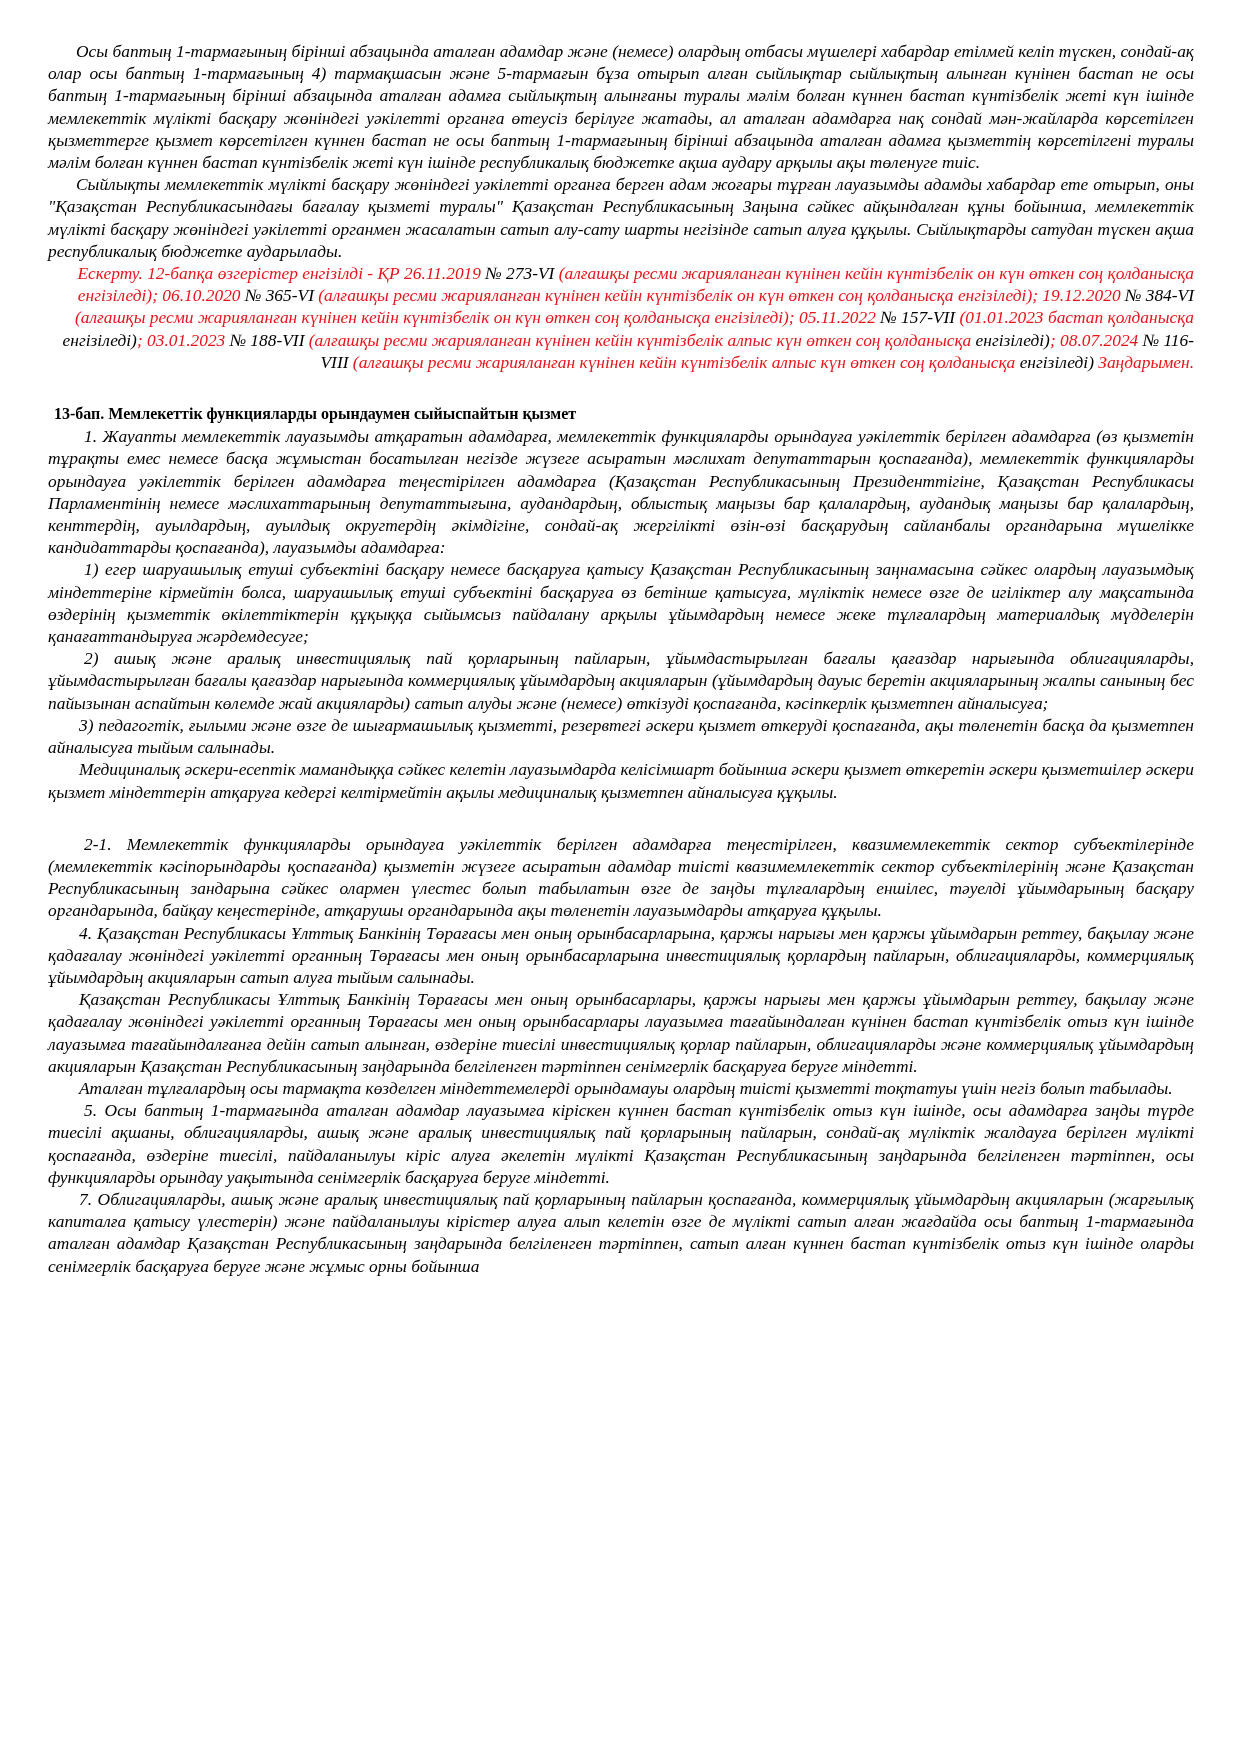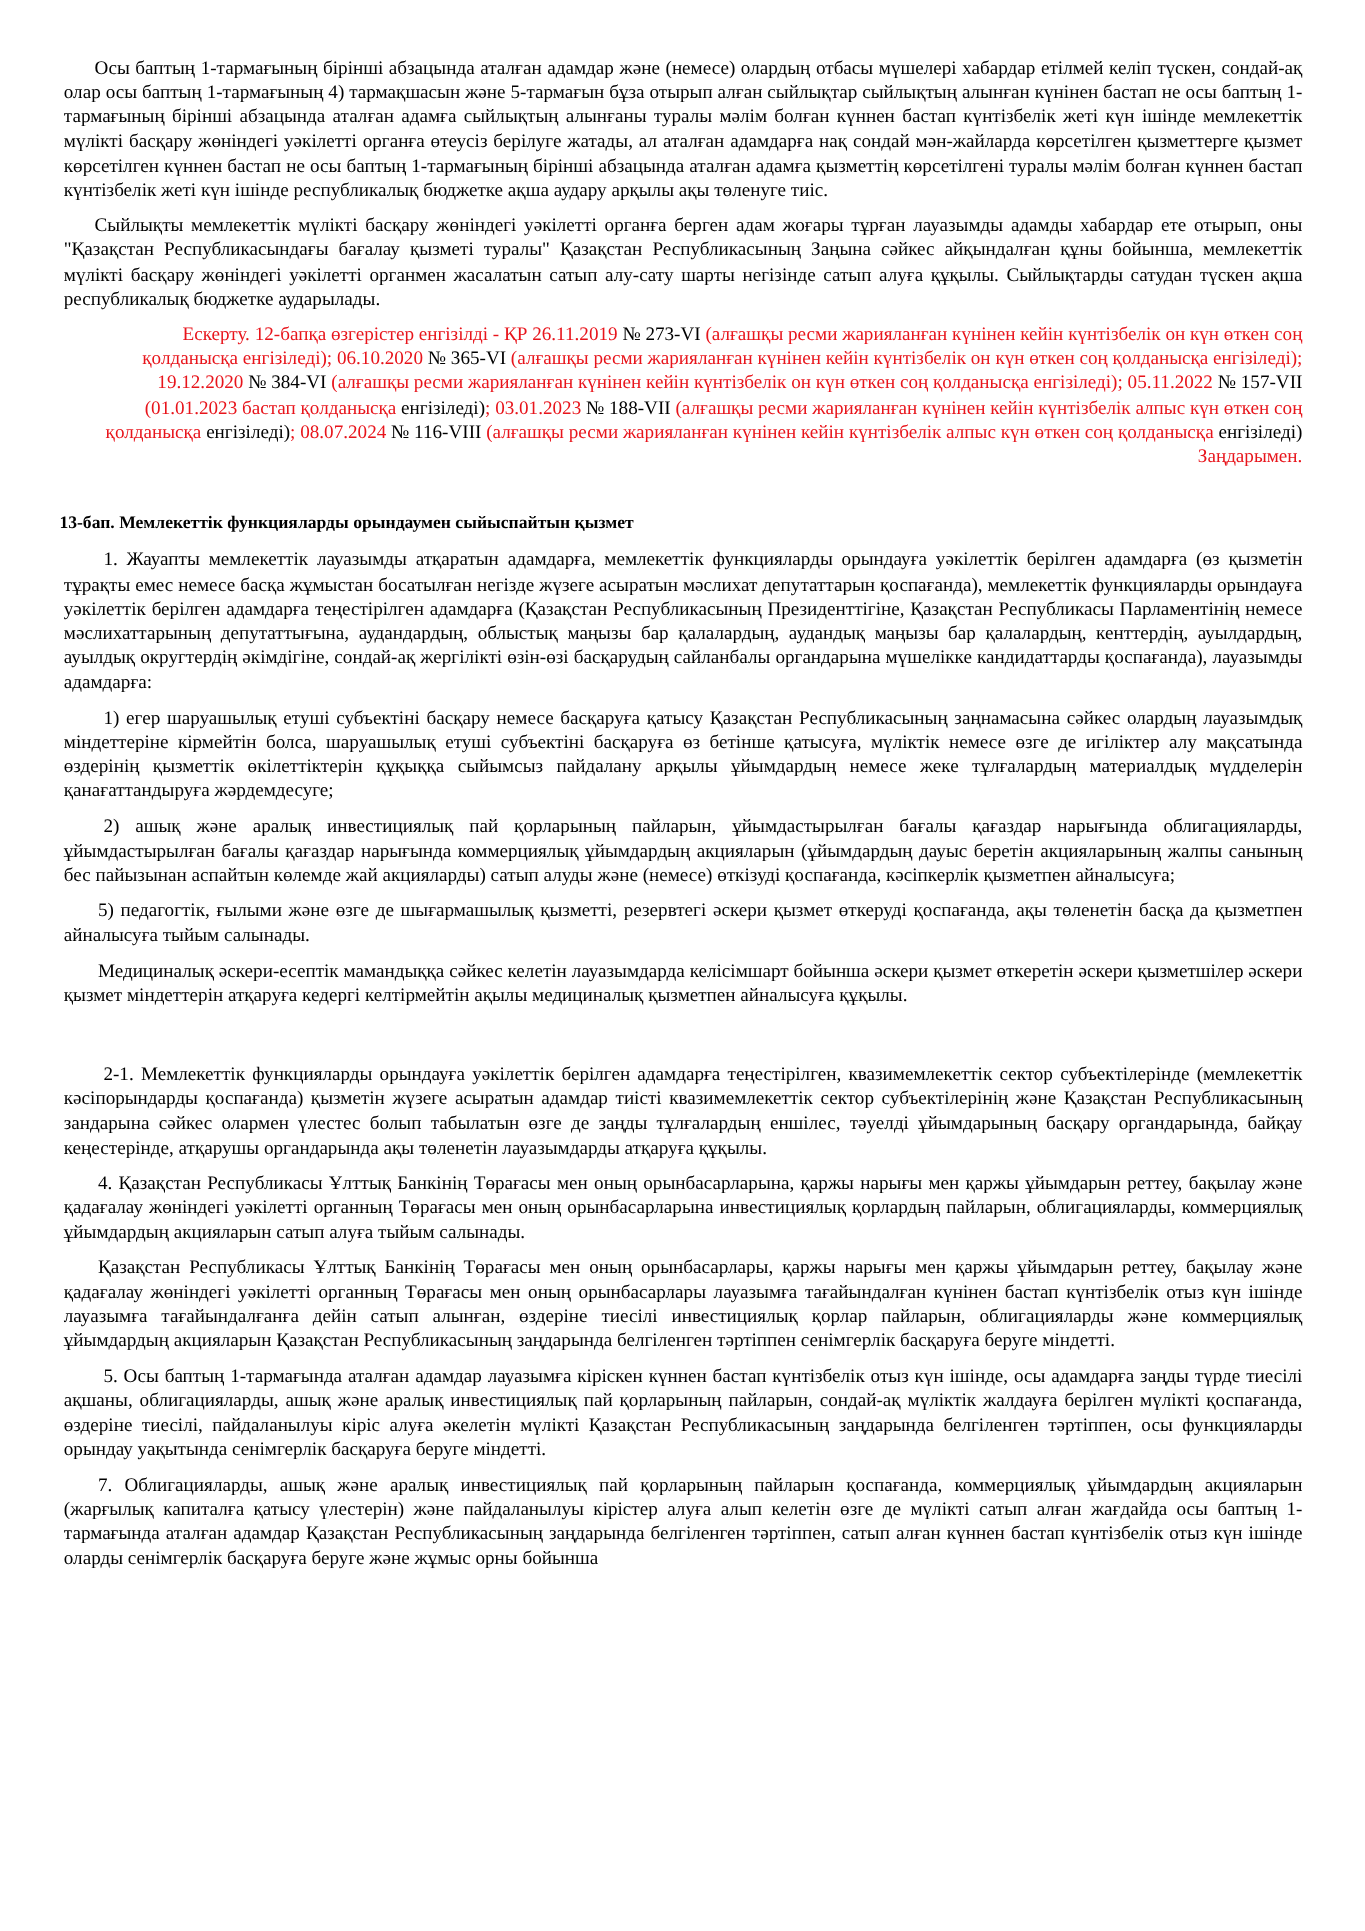--- a/index.html
+++ b/index.html
@@ -3,21 +3,21 @@
 <meta charset="utf-8">
 <style>
   html, body { margin: 0; padding: 0; background: #ffffff; }
   body { width: 1241px; height: 1755px; overflow: hidden; position: relative; }
   .page {
     position: absolute; left: 48px; top: 40px; width: 1146px;
     font-family: "Liberation Serif", serif;
     font-size: 17.4px; line-height: 22.2px; color: #000;
     text-align: justify;
   }
-  .page p { margin: 10px; text-indent: 28px; }
+  .page p { margin: 0; text-indent: 28px; font-style: italic; }
   .page p.ind2 { text-indent: 31px; }
   .page p.ind3 { text-indent: 36px; }
   .red { color: #e8141b; }
   .blk { color: #000; }
   .note { text-align: right; }
   .gap2 { height: 30px; }
   h3 {
     margin: 0; font-size: 16px; line-height: 22.2px; font-weight: bold;
     padding-left: 6px;
   }
@@ -29,23 +29,24 @@
   <p>Осы баптың 1-тармағының бірінші абзацында аталған адамдар және (немесе) олардың отбасы мүшелері хабардар етілмей келіп түскен, сондай-ақ олар осы баптың 1-тармағының 4) тармақшасын және 5-тармағын бұза отырып алған сыйлықтар сыйлықтың алынған күнінен бастап не осы баптың 1-тармағының бірінші абзацында аталған адамға сыйлықтың алынғаны туралы мәлім болған күннен бастап күнтізбелік жеті күн ішінде мемлекеттік мүлікті басқару жөніндегі уәкілетті органға өтеусіз берілуге жатады, ал аталған адамдарға нақ сондай мән-жайларда көрсетілген қызметтерге қызмет көрсетілген күннен бастап не осы баптың 1-тармағының бірінші абзацында аталған адамға қызметтің көрсетілгені туралы мәлім болған күннен бастап күнтізбелік жеті күн ішінде республикалық бюджетке ақша аудару арқылы ақы төленуге тиіс.</p>
   <p>Сыйлықты мемлекеттік мүлікті басқару жөніндегі уәкілетті органға берген адам жоғары тұрған лауазымды адамды хабардар ете отырып, оны "Қазақстан Республикасындағы бағалау қызметі туралы" Қазақстан Республикасының Заңына сәйкес айқындалған құны бойынша, мемлекеттік мүлікті басқару жөніндегі уәкілетті органмен жасалатын сатып алу-сату шарты негізінде сатып алуға құқылы. Сыйлықтарды сатудан түскен ақша республикалық бюджетке аударылады.</p>
   <p class="note"><span class="red" style="color: rgb(232, 20, 27);">Ескерту. 12-бапқа өзгерістер енгізілді - ҚР 26.11.2019 </span><span class="blk" style="color: rgb(0, 0, 0);">№ 273-VI </span><span class="red" style="color: rgb(232, 20, 27);">(алғашқы ресми жарияланған күнінен кейін күнтізбелік он күн өткен соң қолданысқа енгізіледі); 06.10.2020 </span><span class="blk" style="color: rgb(0, 0, 0);">№ 365-VI </span><span class="red" style="color: rgb(232, 20, 27);">(алғашқы ресми жарияланған күнінен кейін күнтізбелік он күн өткен соң қолданысқа енгізіледі); 19.12.2020 </span><span class="blk" style="color: rgb(0, 0, 0);">№ 384-VI </span><span class="red" style="color: rgb(232, 20, 27);">(алғашқы ресми жарияланған күнінен кейін күнтізбелік он күн өткен соң қолданысқа енгізіледі); 05.11.2022 </span><span class="blk" style="color: rgb(0, 0, 0);">№ 157-VII </span><span class="red" style="color: rgb(232, 20, 27);">(01.01.2023 бастап қолданысқа </span><span class="blk" style="color: rgb(0, 0, 0);">енгізіледі)</span><span class="red" style="color: rgb(232, 20, 27);">; 03.01.2023 </span><span class="blk" style="color: rgb(0, 0, 0);">№ 188-VII </span><span class="red" style="color: rgb(232, 20, 27);">(алғашқы ресми жарияланған күнінен кейін күнтізбелік алпыс күн өткен соң қолданысқа </span><span class="blk" style="color: rgb(0, 0, 0);">енгізіледі)</span><span class="red" style="color: rgb(232, 20, 27);">; 08.07.2024 </span><span class="blk" style="color: rgb(0, 0, 0);">№ 116-VIII </span><span class="red" style="color: rgb(232, 20, 27);">(алғашқы ресми жарияланған күнінен кейін күнтізбелік алпыс күн өткен соң қолданысқа </span><span class="blk" style="color: rgb(0, 0, 0);">енгізіледі)</span><span class="red" style="color: rgb(232, 20, 27);"> Заңдарымен.</span></p>
 
   <div class="gap2"></div>
 
   <h3>13-бап. Мемлекеттік функцияларды орындаумен сыйыспайтын қызмет</h3>
   <p class="ind3">1. Жауапты мемлекеттік лауазымды атқаратын адамдарға, мемлекеттік функцияларды орындауға уәкілеттік берілген адамдарға (өз қызметін тұрақты емес немесе басқа жұмыстан босатылған негізде жүзеге асыратын мәслихат депутаттарын қоспағанда), мемлекеттік функцияларды орындауға уәкілеттік берілген адамдарға теңестірілген адамдарға (Қазақстан Республикасының Президенттігіне, Қазақстан Республикасы Парламентінің немесе мәслихаттарының депутаттығына, аудандардың, облыстық маңызы бар қалалардың, аудандық маңызы бар қалалардың, кенттердің, ауылдардың, ауылдық округтердің әкімдігіне, сондай-ақ жергілікті өзін-өзі басқарудың сайланбалы органдарына мүшелікке кандидаттарды қоспағанда), лауазымды адамдарға:</p>
   <p class="ind3">1) егер шаруашылық етуші субъектіні басқару немесе басқаруға қатысу Қазақстан Республикасының заңнамасына сәйкес олардың лауазымдық міндеттеріне кірмейтін болса, шаруашылық етуші субъектіні басқаруға өз бетінше қатысуға, мүліктік немесе өзге де игіліктер алу мақсатында өздерінің қызметтік өкілеттіктерін құқыққа сыйымсыз пайдалану арқылы ұйымдардың немесе жеке тұлғалардың материалдық мүдделерін қанағаттандыруға жәрдемдесуге;</p>
   <p class="ind3">2) ашық және аралық инвестициялық пай қорларының пайларын, ұйымдастырылған бағалы қағаздар нарығында облигацияларды, ұйымдастырылған бағалы қағаздар нарығында коммерциялық ұйымдардың акцияларын (ұйымдардың дауыс беретін акцияларының жалпы санының бес пайызынан аспайтын көлемде жай акцияларды) сатып алуды және (немесе) өткізуді қоспағанда, кәсіпкерлік қызметпен айналысуға;</p>
-  <p class="ind2">5) педагогтік, ғылыми және өзге де шығармашылық қызметті, резервтегі әскери қызмет өткеруді қоспағанда, ақы төленетін басқа да қызметпен айналысуға тыйым салынады.</p>
+  <p class="ind2">3) педагогтік, ғылыми және өзге де шығармашылық қызметті, резервтегі әскери қызмет өткеруді қоспағанда, ақы төленетін басқа да қызметпен айналысуға тыйым салынады.</p>
   <p class="ind2">Медициналық әскери-есептік мамандыққа сәйкес келетін лауазымдарда келісімшарт бойынша әскери қызмет өткеретін әскери қызметшілер әскери қызмет міндеттерін атқаруға кедергі келтірмейтін ақылы медициналық қызметпен айналысуға құқылы.</p>
 
   <div class="gap2"></div>
 
   <p class="ind3">2-1. Мемлекеттік функцияларды орындауға уәкілеттік берілген адамдарға теңестірілген, квазимемлекеттік сектор субъектілерінде (мемлекеттік кәсіпорындарды қоспағанда) қызметін жүзеге асыратын адамдар тиісті квазимемлекеттік сектор субъектілерінің және Қазақстан Республикасының зандарына сәйкес олармен үлестес болып табылатын өзге де заңды тұлғалардың еншілес, тәуелді ұйымдарының басқару органдарында, байқау кеңестерінде, атқарушы органдарында ақы төленетін лауазымдарды атқаруға құқылы.</p>
   <p class="ind2">4. Қазақстан Республикасы Ұлттық Банкінің Төрағасы мен оның орынбасарларына, қаржы нарығы мен қаржы ұйымдарын реттеу, бақылау және қадағалау жөніндегі уәкілетті органның Төрағасы мен оның орынбасарларына инвестициялық қорлардың пайларын, облигацияларды, коммерциялық ұйымдардың акцияларын сатып алуға тыйым салынады.</p>
   <p class="ind2">Қазақстан Республикасы Ұлттық Банкінің Төрағасы мен оның орынбасарлары, қаржы нарығы мен қаржы ұйымдарын реттеу, бақылау және қадағалау жөніндегі уәкілетті органның Төрағасы мен оның орынбасарлары лауазымға тағайындалған күнінен бастап күнтізбелік отыз күн ішінде лауазымға тағайындалғанға дейін сатып алынған, өздеріне тиесілі инвестициялық қорлар пайларын, облигацияларды және коммерциялық ұйымдардың акцияларын Қазақстан Республикасының заңдарында белгіленген тәртіппен сенімгерлік басқаруға беруге міндетті.</p>
+  <p class="ind2">Аталған тұлғалардың осы тармақта көзделген міндеттемелерді орындамауы олардың тиісті қызметті тоқтатуы үшін негіз болып табылады.</p>
   <p class="ind3">5. Осы баптың 1-тармағында аталған адамдар лауазымға кіріскен күннен бастап күнтізбелік отыз күн ішінде, осы адамдарға заңды түрде тиесілі ақшаны, облигацияларды, ашық және аралық инвестициялық пай қорларының пайларын, сондай-ақ мүліктік жалдауға берілген мүлікті қоспағанда, өздеріне тиесілі, пайдаланылуы кіріс алуға әкелетін мүлікті Қазақстан Республикасының заңдарында белгіленген тәртіппен, осы функцияларды орындау уақытында сенімгерлік басқаруға беруге міндетті.</p>
   <p class="ind2">7. Облигацияларды, ашық және аралық инвестициялық пай қорларының пайларын қоспағанда, коммерциялық ұйымдардың акцияларын (жарғылық капиталға қатысу үлестерін) және пайдаланылуы кірістер алуға алып келетін өзге де мүлікті сатып алған жағдайда осы баптың 1-тармағында аталған адамдар Қазақстан Республикасының заңдарында белгіленген тәртіппен, сатып алған күннен бастап күнтізбелік отыз күн ішінде оларды сенімгерлік басқаруға беруге және жұмыс орны бойынша</p>
 </div>
 
 </body></html>

